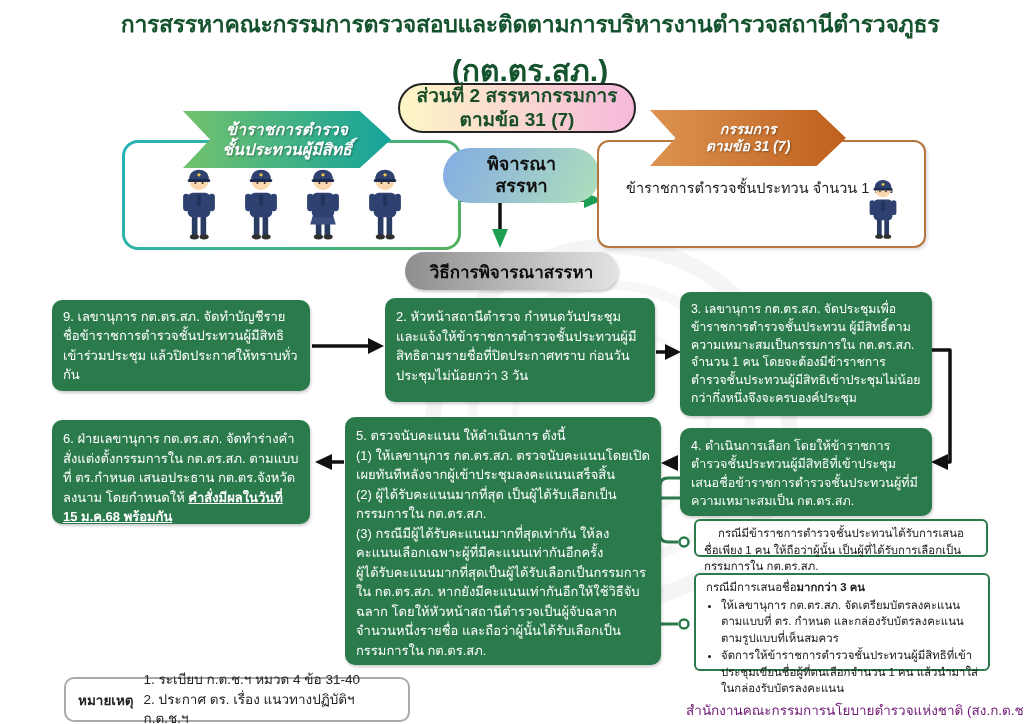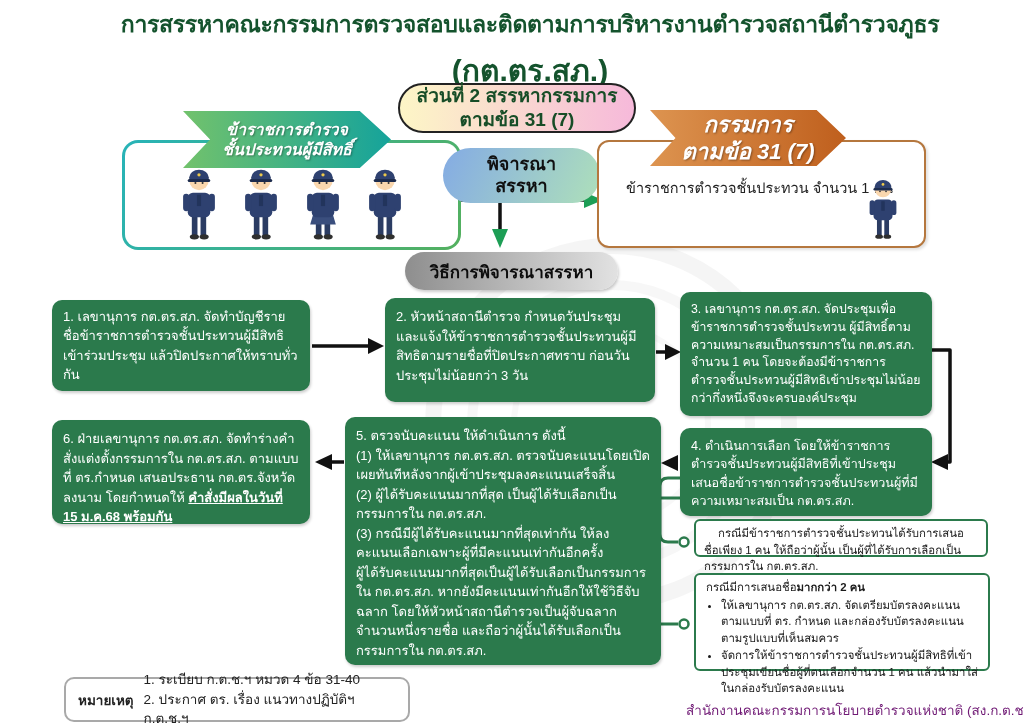--- a/index.html
+++ b/index.html
@@ -25,21 +25,21 @@
          display:flex;flex-direction:column;align-items:center;justify-content:center;
          font-size:19px;font-weight:800;color:#174d27;line-height:1.25;}
 
   
   .ribbon{position:absolute;display:flex;flex-direction:column;align-items:center;justify-content:center;
           color:#fff;font-weight:800;font-style:italic;line-height:1.25;text-align:center;
           clip-path:polygon(13% 50%,0 0,85% 0,100% 50%,85% 100%,0 100%);
           text-shadow:1px 1px 2px rgba(0,0,0,.35);}
   .ribbon-left{left:183px;top:111px;width:208px;height:57px;font-size:16px;
           background:linear-gradient(90deg,#72c26c,#15a39b);}
-  .ribbon-right{left:650px;top:110px;width:196px;height:56px;font-size:22px;
+  .ribbon-right{left:650px;top:110px;width:196px;height:56px;font-size:14px;
           background:linear-gradient(90deg,#dd9450,#bf5f1d);}
 
   
   .left-box{position:absolute;left:122px;top:140px;width:333px;height:104px;border-radius:16px;
             border:3px solid transparent;
             background:linear-gradient(#fff,#fff) padding-box,linear-gradient(120deg,#27b3b8,#54b05e) border-box;}
   .officers{position:absolute;left:50%;bottom:3px;transform:translateX(-50%);display:flex;gap:16px;align-items:flex-end;}
   .officer{width:46px;height:80px;}
   .right-box{position:absolute;left:597px;top:140px;width:325px;height:104px;border-radius:12px;
              border:2px solid #b5773e;background:#fff;box-shadow:2px 2px 3px rgba(0,0,0,.12);}
@@ -228,21 +228,21 @@
 </svg></span>
   </div>
   <div class="ribbon ribbon-right">
     <span>กรรมการ</span>
     <span>ตามข้อ 31 (7)</span>
   </div>
 
   <div class="method-oval">วิธีการพิจารณาสรรหา</div>
 
   <div class="step s1">
-    <p>1. เลขานุการ กต.ตร.สภ. จัดทำบัญชีรายชื่อข้าราชการตำรวจชั้นประทวนผู้มีสิทธิเข้าร่วมประชุม แล้วปิดประกาศให้ทราบทั่วกัน</p>
+    <p>9. เลขานุการ กต.ตร.สภ. จัดทำบัญชีรายชื่อข้าราชการตำรวจชั้นประทวนผู้มีสิทธิเข้าร่วมประชุม แล้วปิดประกาศให้ทราบทั่วกัน</p>
   </div>
   <div class="step s2">
     <p>2. หัวหน้าสถานีตำรวจ กำหนดวันประชุม และแจ้งให้ข้าราชการตำรวจชั้นประทวนผู้มีสิทธิตามรายชื่อที่ปิดประกาศทราบ ก่อนวันประชุมไม่น้อยกว่า 3 วัน</p>
   </div>
   <div class="step s3">
     <p>3. เลขานุการ กต.ตร.สภ. จัดประชุมเพื่อข้าราชการตำรวจชั้นประทวน ผู้มีสิทธิ์ตามความเหมาะสมเป็นกรรมการใน กต.ตร.สภ. จำนวน 1 คน โดยจะต้องมีข้าราชการตำรวจชั้นประทวนผู้มีสิทธิเข้าประชุมไม่น้อยกว่ากึ่งหนึ่งจึงจะครบองค์ประชุม</p>
   </div>
   <div class="step s4">
     <p>4. ดำเนินการเลือก โดยให้ข้าราชการตำรวจชั้นประทวนผู้มีสิทธิที่เข้าประชุมเสนอชื่อข้าราชการตำรวจชั้นประทวนผู้ที่มีความเหมาะสมเป็น กต.ตร.สภ.</p>
   </div>
@@ -255,21 +255,21 @@
   </div>
   <div class="step s6">
     <p><span>6. ฝ่ายเลขานุการ กต.ตร.สภ. จัดทำร่างคำสั่งแต่งตั้งกรรมการใน กต.ตร.สภ. ตามแบบที่ ตร.กำหนด เสนอประธาน กต.ตร.จังหวัด ลงนาม โดยกำหนดให้</span>
     <span class="hl">คำสั่งมีผลในวันที่ 15 ม.ค.68 พร้อมกัน</span></p>
   </div>
 
   <div class="note note-a">
     <p>กรณีมีข้าราชการตำรวจชั้นประทวนได้รับการเสนอชื่อเพียง 1 คน ให้ถือว่าผู้นั้น เป็นผู้ที่ได้รับการเลือกเป็นกรรมการใน กต.ตร.สภ.</p>
   </div>
   <div class="note note-b">
-    <p class="nt"><span>กรณีมีการเสนอชื่อ</span><b>มากกว่า 2 คน</b></p>
+    <p class="nt"><span>กรณีมีการเสนอชื่อ</span><b>มากกว่า 3 คน</b></p>
     <ul>
       <li>ให้เลขานุการ กต.ตร.สภ. จัดเตรียมบัตรลงคะแนนตามแบบที่ ตร. กำหนด และกล่องรับบัตรลงคะแนนตามรูปแบบที่เห็นสมควร</li>
       <li>จัดการให้ข้าราชการตำรวจชั้นประทวนผู้มีสิทธิที่เข้าประชุมเขียนชื่อผู้ที่ตนเลือกจำนวน 1 คน แล้วนำมาใส่ในกล่องรับบัตรลงคะแนน</li>
     </ul>
   </div>
 
   <div class="footnote">
     <span class="fl">หมายเหตุ</span>
     <span class="fls">
       <span style="display:block">1. ระเบียบ ก.ต.ช.ฯ หมวด 4 ข้อ 31-40</span>

